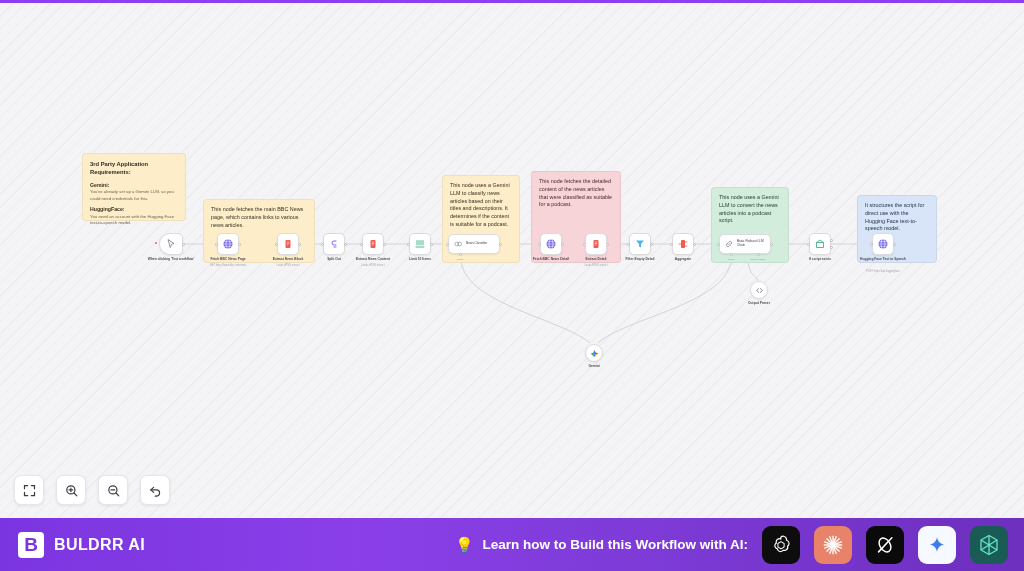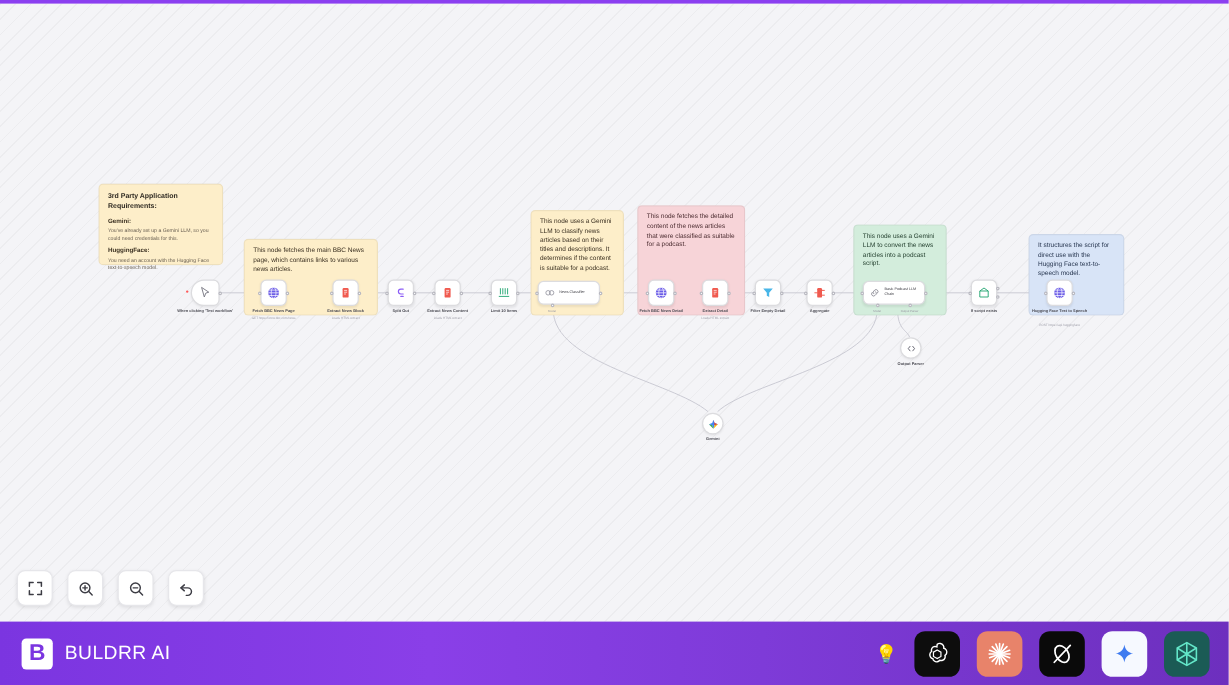--- a/index.html
+++ b/index.html
@@ -93,21 +93,21 @@
     position: absolute; left: 0; bottom: 0; width: 1024px; height: 53px;
     background: linear-gradient(90deg, #7b35e0 0%, #8a3fe8 35%, #7e3bd8 62%, #6d2fbe 100%);
     display: flex; align-items: center; z-index: 30;
   }
   #brand { display: flex; align-items: center; gap: 10px; margin-left: 18px; }
   #brand .bmark {
     width: 26px; height: 26px; background: #fff; border-radius: 4px;
     display: flex; align-items: center; justify-content: center;
     color: #7b35e0; font-weight: bold; font-size: 19px; font-family: "Liberation Sans", sans-serif;
   }
-  #brand .btext { color: #fff; font-weight: normal; font-size: 16px; letter-spacing: .4px; }
+  #brand .btext { color: #fff; font-weight: bold; font-size: 16px; letter-spacing: .4px; }
   #cta { display: flex; align-items: center; gap: 8px; margin-left: auto; margin-right: 16px; }
   #cta .ctatext { color: #fff; font-weight: bold; font-size: 13.5px; }
   #cta .bulb { font-size: 15px; }
   .ailogo {
     width: 38px; height: 38px; border-radius: 9px; display: flex;
     align-items: center; justify-content: center; margin-left: 6px; cursor: pointer;
   }
 </style>
 </head>
 <body>
@@ -397,20 +397,21 @@
     </div>
   </div>
 
   <div id="bottombar">
     <div id="brand">
       <div class="bmark">B</div>
       <div class="btext">BULDRR AI</div>
     </div>
     <div id="cta">
       <span class="bulb">💡</span>
+      <span class="ctatext">Learn how to Build this Workflow with AI:</span>
 
       <div class="ailogo" style="background:#0d0d0d">
         <svg width="22" height="22" viewBox="0 0 24 24">
           <path d="M12 3.2c1.7-1.4 4.3-1 5.5 1 .5.8.6 1.7.5 2.6 1.9.5 3.1 2.5 2.6 4.4-.2.9-.8 1.6-1.5 2.1.6 1.8-.4 3.8-2.2 4.4-.8.3-1.7.3-2.6 0-1.1 1.6-3.4 1.9-4.9.7-.7-.5-1.2-1.3-1.4-2.2-1.9-.5-3.1-2.5-2.6-4.4.2-.9.8-1.6 1.5-2.1-.6-1.8.4-3.8 2.2-4.4.9-.3 1.8-.2 2.6.2z" fill="none" stroke="#fff" stroke-width="1.3"></path>
           <path d="M12 8.3l3.4 2v3.9L12 16.2l-3.4-2v-3.9z" fill="none" stroke="#fff" stroke-width="1.1"></path>
         </svg>
       </div>
 
       <div class="ailogo" style="background:#e8836a">
         <svg width="22" height="22" viewBox="0 0 24 24">

